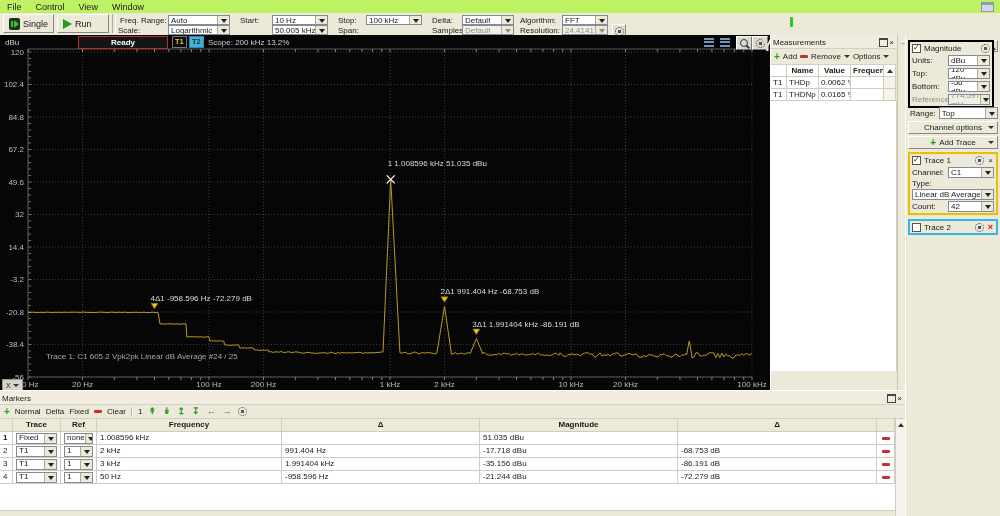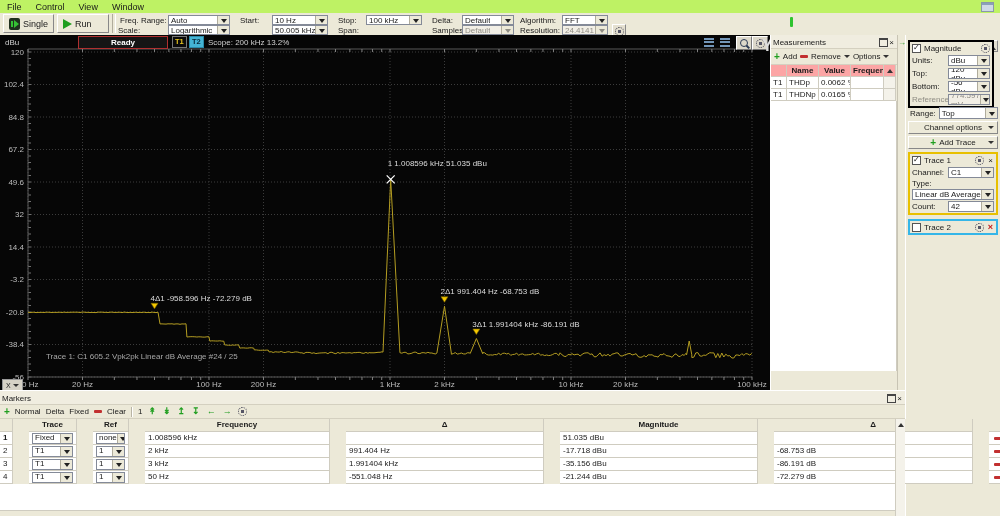--- a/index.html
+++ b/index.html
@@ -49,21 +49,21 @@
   .meas{position:absolute;left:770px;top:0;width:127px;height:355px;background:#ece9d8;border-left:1px solid #fff;box-sizing:border-box;}
   .ptitle{height:12px;font-size:8px;padding:1px 2px 0;display:flex;align-items:center;background:#f0ede0;border-bottom:1px solid #d4d0c0;}
   .ptitle .sp{flex:1;}
   .icoFloat{width:7px;height:6px;border:1px solid #444;border-top:2px solid #444;display:inline-block;}
   .xtxt{font-size:8px;line-height:7px;padding:0 1px;color:#222;}
   .ttool{height:15px;display:flex;align-items:center;gap:3px;font-size:8px;padding:0 3px;border-bottom:1px solid #d4d0c0;}
   .plus{color:#1f9e1f;font-weight:bold;font-size:10px;line-height:8px;}
   .minus{display:inline-block;width:8px;height:3px;background:#c23030;border-radius:1px;}
   .msrow{display:grid;grid-template-columns:16px 32px 32px 33px 12px;}
   .mc{border-right:1px solid #cfccc0;border-bottom:1px solid #cfccc0;font-size:8px;height:12px;line-height:12px;padding:0 2px;box-sizing:border-box;background:#fff;overflow:hidden;white-space:nowrap;}
-  .mch{background:#fca5a5;font-weight:bold;text-align:center;}
+  .mch{background:#ffffff;font-weight:bold;text-align:center;}
   .meas-rest{background:#fff;height:270px;border-right:1px solid #cfccc0;}
   .scrA{display:inline-block;width:0;height:0;border:3px solid transparent;border-bottom:4px solid #333;}
   
   .strip{position:absolute;left:897px;top:0;width:8px;height:355px;background:#ece9d8;border-left:1px solid #c8c4b4;}
   .strip .arr{position:absolute;left:0px;top:3px;color:#2e9e2e;font-weight:bold;font-size:8px;}
   .rightcol{position:absolute;left:905px;top:0;width:95px;height:481px;background:#ece9d8;border-left:1px solid #fff;box-sizing:border-box;font-size:8px;}
   .scrollup{position:absolute;right:2px;top:5px;width:9px;height:10px;background:#e4e0d0;border:1px solid;border-color:#fff #888 #888 #fff;display:flex;align-items:center;justify-content:center;}
   .grp{position:absolute;left:2px;width:86px;box-sizing:border-box;background:#ece9d8;}
   .grp-mag{top:5px;border:2px solid #000;}
   .grp-t1{top:117px;width:90px;border:2px solid #e8c000;}
@@ -81,21 +81,21 @@
   .wbtn{position:absolute;left:2px;width:90px;height:13px;background:#ece9d8;border:1px solid;border-color:#fff #888 #888 #fff;display:flex;align-items:center;justify-content:center;gap:3px;font-size:8px;box-sizing:border-box;}
   .wbtn .car{position:absolute;right:3px;}
   .redx{color:#c21818;font-weight:bold;font-size:9px;line-height:8px;}
   
   .mkpanel{position:absolute;left:0;top:355px;width:905px;height:126px;background:#ece9d8;border-top:1px solid #fff;box-sizing:border-box;}
   .mktool{height:13px;display:flex;align-items:center;gap:5px;font-size:8px;padding:0 4px;border-bottom:1px solid #d4d0c0;}
   .garr{color:#1f9e1f;font-weight:bold;font-size:9px;line-height:9px;padding:0 1px;}
   .mksep{width:1px;height:10px;background:#b8b4a4;border-right:1px solid #fff;}
   .mkbody{display:flex;}
   .mkleft{width:895px;}
-  .mkrow{display:grid;grid-template-columns:13px 48px 36px 185px 198px 198px 199px 18px;gap:16px;}
+  .mkrow{display:grid;grid-template-columns:13px 48px 36px 185px 198px 198px 199px 18px;}
   .kc{border-right:1px solid #cfccc0;border-bottom:1px solid #cfccc0;font-size:8px;height:13px;line-height:12px;padding:0 3px;box-sizing:border-box;background:#fff;overflow:hidden;white-space:nowrap;display:flex;align-items:center;}
   .kch{background:#ece9d8;font-weight:bold;justify-content:center;}
   .kc .cbf{height:11px;}
   .mkscroll{width:10px;background:#f4f2ea;border-left:1px solid #cfccc0;display:flex;flex-direction:column;justify-content:space-between;align-items:center;height:113px;padding:1px 0;box-sizing:border-box;}
   .mkempty{background:#fff;height:26px;border-bottom:1px solid #cfccc0;}
   .num{font-weight:bold;}
 </style>
 </head>
 <body>
 <div id="app">
@@ -640,21 +640,21 @@
                   <span class="a"></span>
                 </span>
               </span>
           <span class="kc">
                 <span class="cbf">
                   <span>1</span>
                   <span class="a"></span>
                 </span>
               </span>
           <span class="kc">50 Hz</span>
-          <span class="kc">-551.048 Hz</span>
+          <span class="kc">-958.596 Hz</span>
           <span class="kc">-21.244 dBu</span>
           <span class="kc">-72.279 dB</span>
           <span class="kc" style="justify-content:center;">
                 <span class="minus"></span>
               </span>
         </div>
         <div class="mkempty"></div>
       </div>
       <div class="mkscroll">
         <span class="scrA"></span>

